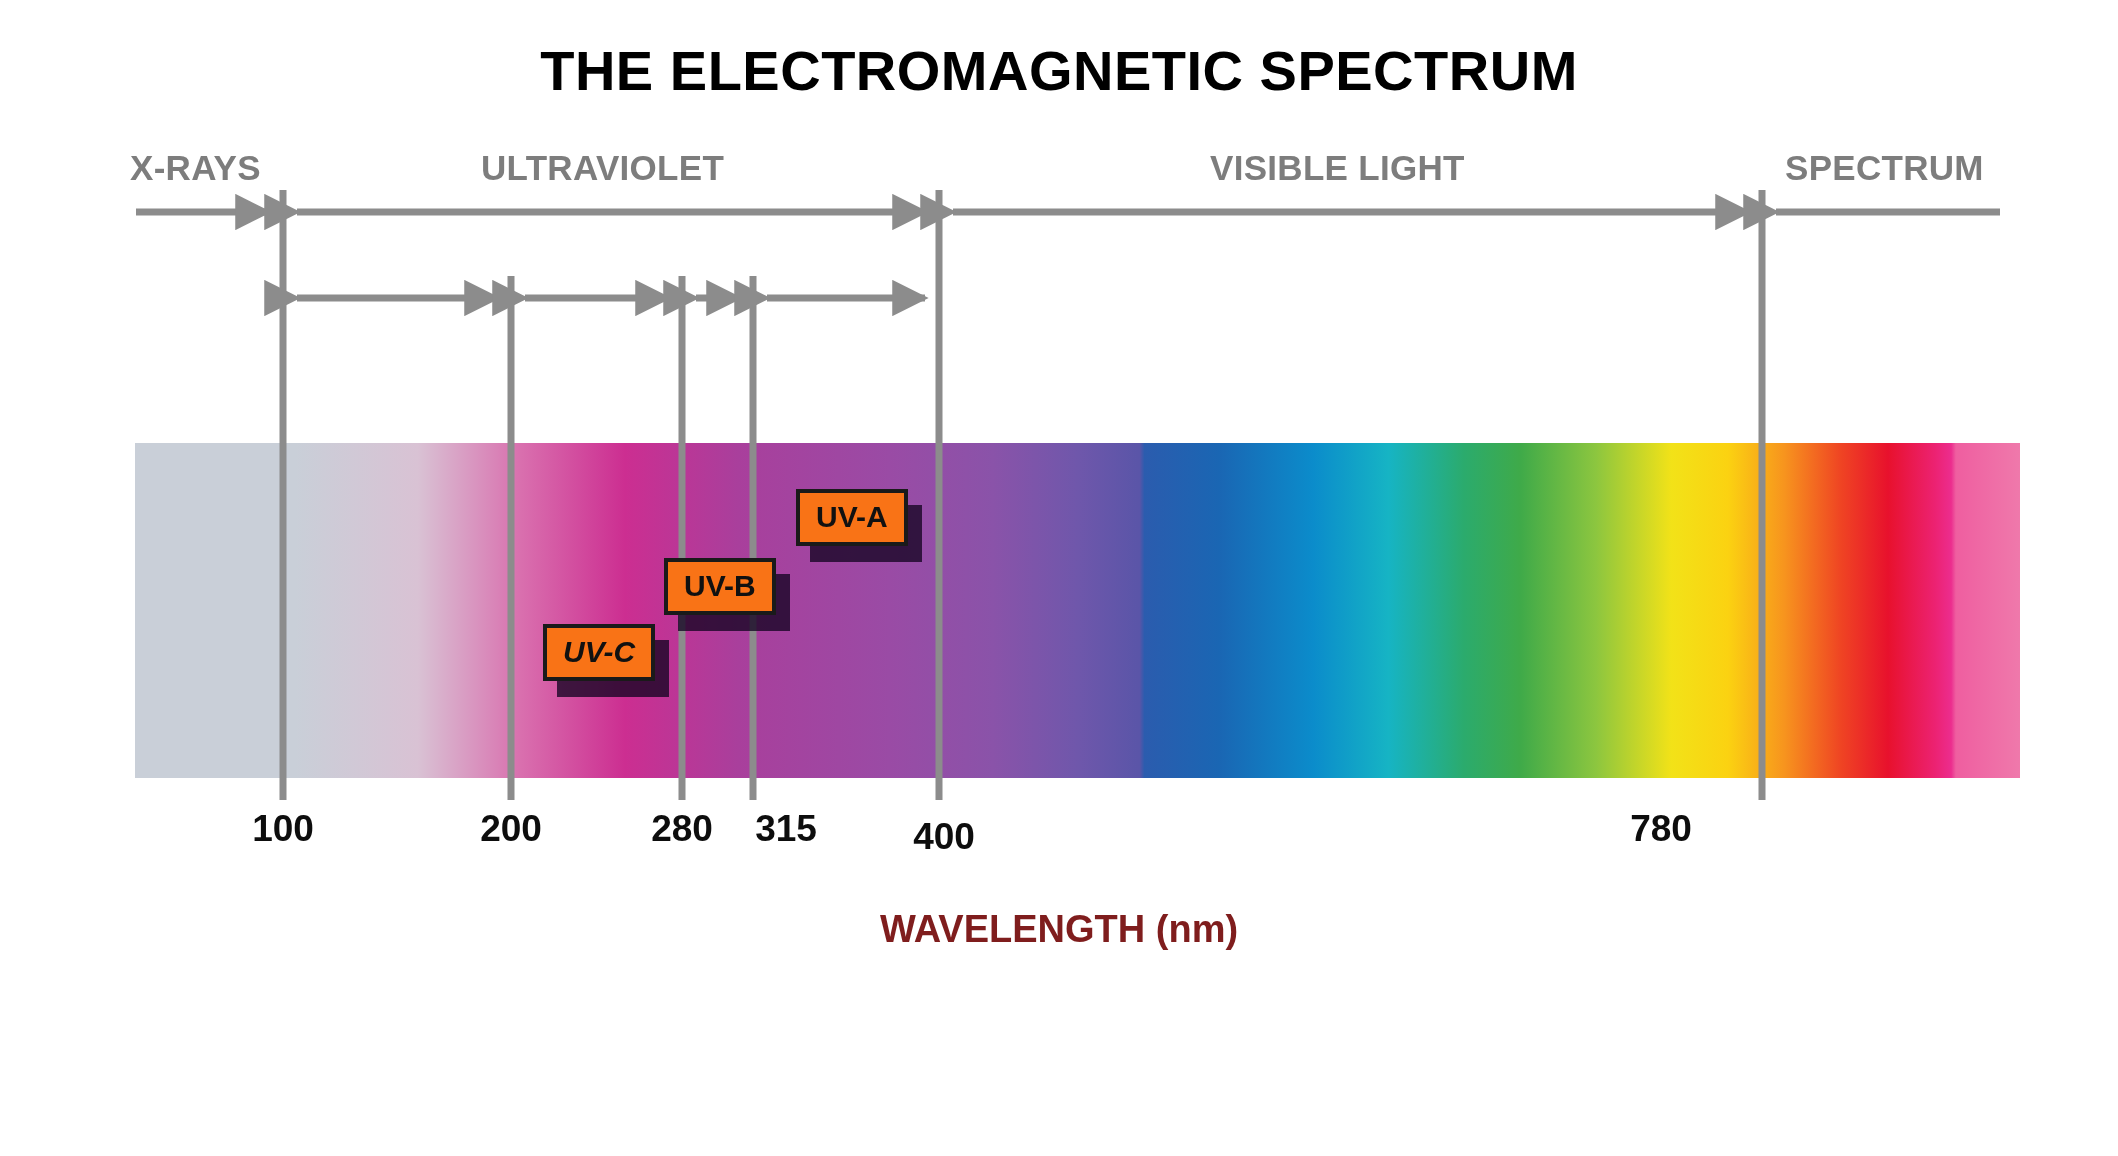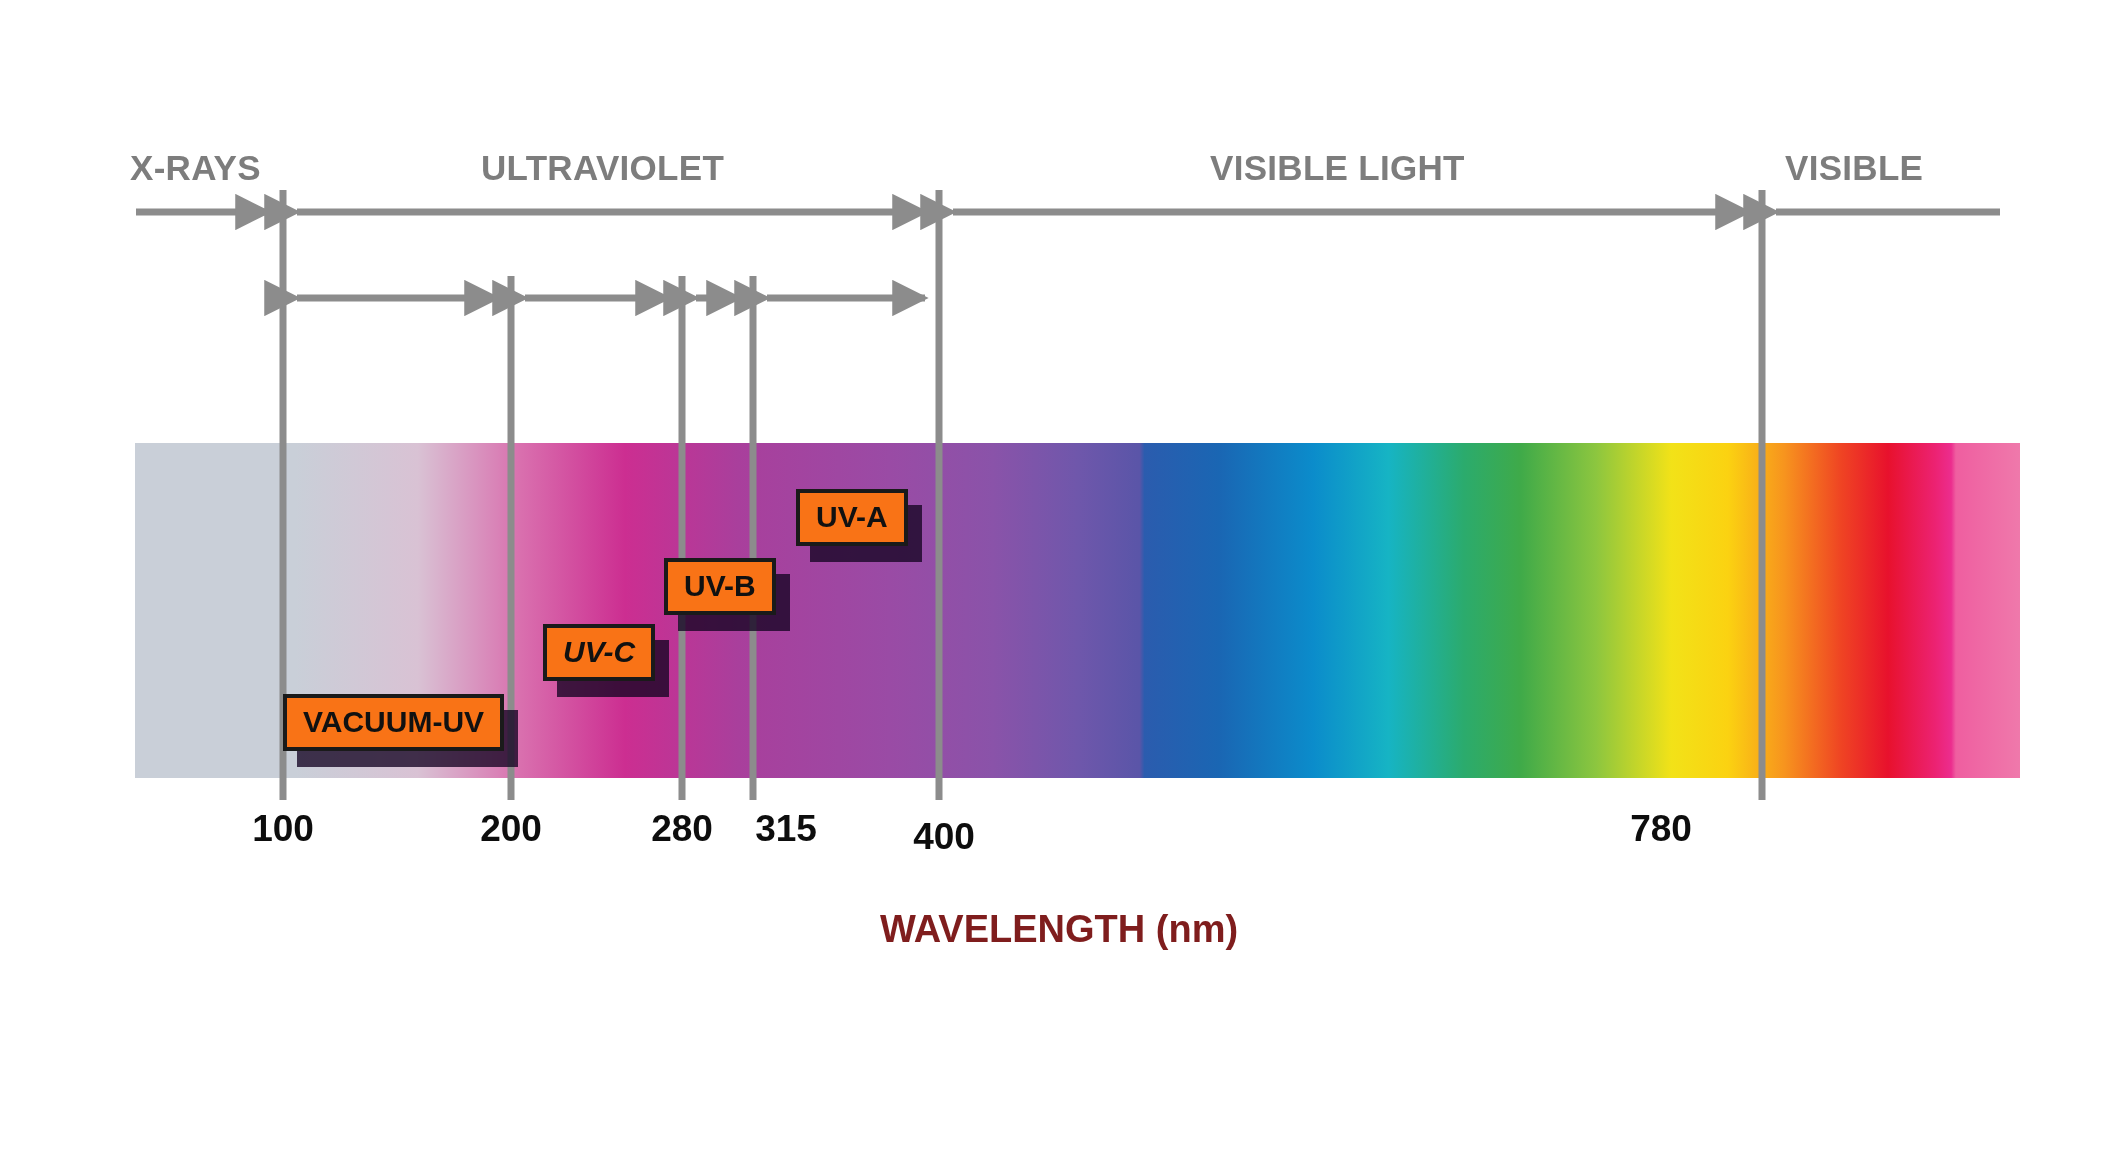--- a/index.html
+++ b/index.html
@@ -96,25 +96,26 @@
     font-weight: bold;
     color: #7f1d1d;
     white-space: nowrap;
   }
 </style>
 </head>
 <body>
 
 <div id="figure">
 
+  <div id="chart-title">THE ELECTROMAGNETIC SPECTRUM</div>
 
   <div class="band-label" style="left:130px; top:148px;">X-RAYS</div>
   <div class="band-label" style="left:481px; top:148px;">ULTRAVIOLET</div>
   <div class="band-label" style="left:1210px; top:148px;">VISIBLE LIGHT</div>
-  <div class="band-label" style="left:1785px; top:148px;">VISIBLE</div>
+  <div class="band-label" style="left:1785px; top:148px;">SPECTRUM</div>
 
   <div id="spectrum-band" style="background: linear-gradient(to right, rgb(201, 207, 216) 0%, rgb(201, 207, 216) 8.5%, rgb(217, 194, 212) 15%, rgb(217, 111, 174) 20.5%, rgb(204, 46, 145) 26%, rgb(169, 63, 156) 32%, rgb(154, 75, 165) 40%, rgb(138, 83, 169) 45.5%, rgb(111, 87, 171) 50%, rgb(90, 85, 168) 53.3%, rgb(43, 92, 174) 53.55%, rgb(26, 102, 179) 57.5%, rgb(11, 140, 203) 62.5%, rgb(22, 180, 196) 66.5%, rgb(43, 171, 109) 70.5%, rgb(63, 170, 73) 73.5%, rgb(140, 198, 63) 77.5%, rgb(242, 226, 24) 81.5%, rgb(251, 210, 17) 84.5%, rgb(247, 148, 30) 87.5%, rgb(239, 68, 35) 90.5%, rgb(232, 17, 45) 93%, rgb(236, 34, 114) 95.5%, rgb(236, 45, 142) 96.35%, rgb(239, 94, 160) 96.6%, rgb(239, 121, 171) 100%);"></div>
 
   <svg id="axis-svg" viewBox="0 0 2118 1156">
     <defs>
       <marker id="arrR" viewBox="0 0 10 10" refX="9" refY="5" markerWidth="5.2" markerHeight="5.2" orient="auto-start-reverse">
         <path d="M 0 0 L 10 5 L 0 10 z" fill="#8c8c8c"></path>
       </marker>
       <marker id="arrL" viewBox="0 0 10 10" refX="9" refY="5" markerWidth="5.2" markerHeight="5.2" orient="auto">
         <path d="M 0 0 L 10 5 L 0 10 z" fill="#8c8c8c"></path>
@@ -146,21 +147,20 @@
     <g stroke="#8c8c8c" stroke-width="7">
       <line x1="283" y1="190" x2="283" y2="800"></line>
       <line x1="511" y1="276" x2="511" y2="800"></line>
       <line x1="682" y1="276" x2="682" y2="800"></line>
       <line x1="753" y1="276" x2="753" y2="800"></line>
       <line x1="939" y1="190" x2="939" y2="800"></line>
       <line x1="1762" y1="190" x2="1762" y2="800"></line>
     </g>
   </svg>
 
-  <div class="callout" style="left:283px; top:694px;">VACUUM-UV</div>
   <div class="callout" style="left:543px; top:624px;font-style:italic;">UV-C</div>
   <div class="callout" style="left:664px; top:558px;">UV-B</div>
   <div class="callout" style="left:796px; top:489px;">UV-A</div>
 
   <div class="tick-label" style="left:283px; top:808px;">100</div>
   <div class="tick-label" style="left:511px; top:808px;">200</div>
   <div class="tick-label" style="left:682px; top:808px;">280</div>
   <div class="tick-label" style="left:786px; top:808px;">315</div>
   <div class="tick-label" style="left:944px; top:816px;">400</div>
   <div class="tick-label" style="left:1661px; top:808px;text-align:right;">780</div>

